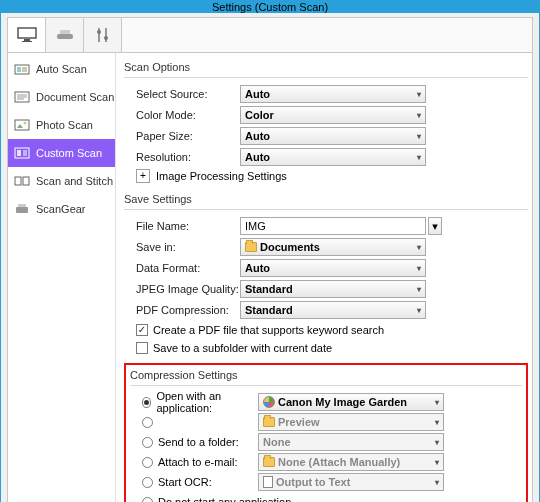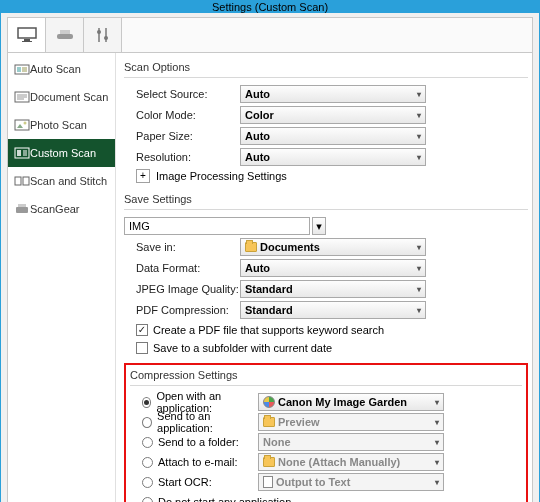--- a/index.html
+++ b/index.html
@@ -6,22 +6,22 @@
 body { background: #fff; }
 .window { width: 540px; height: 502px; border: 1px solid #2aa0da; background: #fff; display: flex; flex-direction: column; }
 .titlebar { height: 22px; background: #2aa0da; color: #000; display: flex; align-items: center; justify-content: center; position: relative; }
 .titlebar span { color: #000; font-size: 11px; }
 .content { flex: 1; background: #f0f0f0; padding: 4px 6px 4px 6px; display: flex; flex-direction: column; }
 .toolbar { height: 36px; display: flex; border: 1px solid #c8c8c8; background: #fafafa; }
 .tool-btn { width: 38px; height: 34px; border-right: 1px solid #c8c8c8; display: flex; align-items: center; justify-content: center; background: #f4f4f4; }
 .tool-btn.active { background: #fff; }
 .main { flex: 1; display: flex; border: 1px solid #c8c8c8; border-top: none; background: #fff; overflow: hidden; }
 .sidebar { width: 108px; border-right: 1px solid #e0e0e0; display: flex; flex-direction: column; padding-top: 2px; }
-.side-item { height: 28px; display: flex; align-items: center; padding-left: 6px; color: #333; cursor: default; }
-.side-item.active { background: #14532d; color: #fff; }
+.side-item { height: 28px; display: flex; align-items: center; padding-left: 6px; gap: 6px; color: #333; cursor: default; }
+.side-item.active { background: #8b5cf6; color: #fff; }
 .side-icon { width: 16px; height: 14px; display: inline-block; }
 .panel { flex: 1; padding: 4px 4px 4px 8px; overflow-y: auto; position: relative; }
 .group-title { color: #333; margin: 4px 0 4px 0; }
 .hr { border: none; border-top: 1px solid #d8d8d8; margin: 2px 0 6px 0; }
 .row { display: flex; align-items: center; height: 20px; margin-bottom: 1px; }
 .row label { width: 116px; padding-left: 12px; color: #222; }
 .select { flex: 1; max-width: 186px; height: 18px; border: 1px solid #a9a9a9; background: linear-gradient(#fdfdfd,#e8e8e8); padding: 0 4px; display: flex; align-items: center; justify-content: space-between; font-weight: bold; }
 .select.disabled { color: #888; background: #f4f4f4; }
 .select .arrow { font-size: 8px; color: #555; }
 .text-input { flex: 1; max-width: 186px; height: 18px; border: 1px solid #a9a9a9; background: #fff; padding: 0 4px; display: flex; align-items: center; }
@@ -159,20 +159,21 @@
             </div>
         </div>
         <div class="expand">
           <span class="plus">+</span>
           <span>Image Processing Settings</span>
         </div>
 
         <div class="group-title" style="margin-top:10px">Save Settings</div>
         <hr class="hr">
         <div class="row">
+          <label>File Name:</label>
           <div class="text-input">
               <span>IMG</span>
             </div>
           <span class="arrow" style="margin-left:2px;border:1px solid #a9a9a9;height:18px;width:14px;display:flex;align-items:center;justify-content:center;background:linear-gradient(#fdfdfd,#e8e8e8)">▾</span>
         </div>
         <div class="row">
           <label>Save in:</label>
           <div class="select">
               <span style="display:flex;align-items:center">
                 <span class="folder-icon"></span>
@@ -223,21 +224,20 @@
                 <span style="display:flex;align-items:center">
                   <span class="app-icon"></span>
                   <span>Canon My Image Garden</span>
                 </span>
                 <span class="arrow">▾</span>
               </div>
           </div>
           <div class="radio-row">
             <div class="rlabel">
                 <span class="radio"></span>
-                <span>Send to an application:</span>
               </div>
             <div class="select disabled">
                 <span style="display:flex;align-items:center">
                   <span class="folder-icon"></span>
                   <span>Preview</span>
                 </span>
                 <span class="arrow">▾</span>
               </div>
           </div>
           <div class="radio-row">

